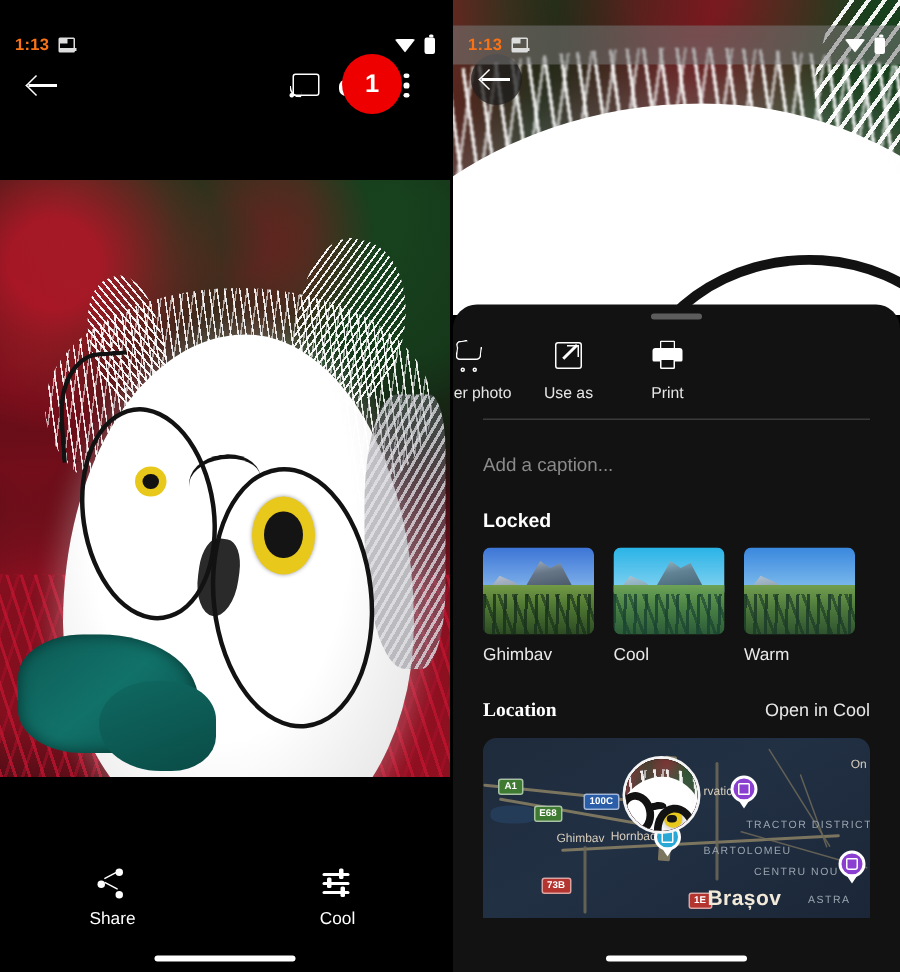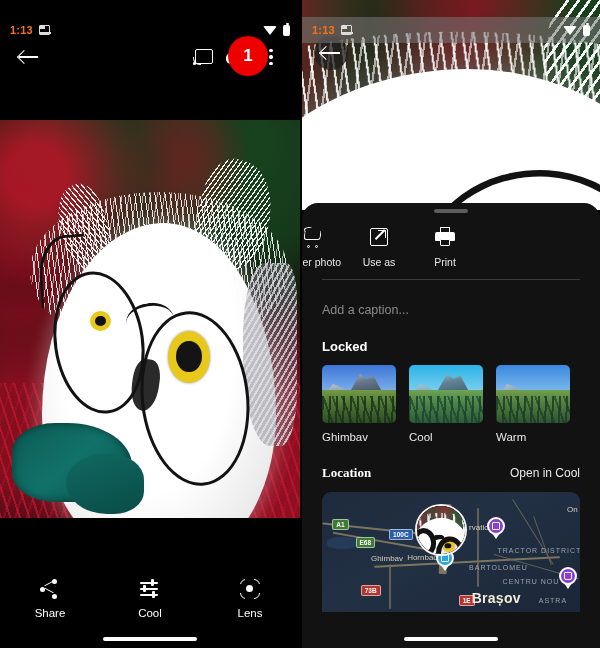--- a/index.html
+++ b/index.html
@@ -370,31 +370,20 @@
         <span class="bb-ic ic-edit">
           <div class="r r1"></div>
             <div class="r r2"></div>
             <div class="r r3"></div>
           <div class="k k1"></div>
             <div class="k k2"></div>
             <div class="k k3"></div>
         </span>
         <span class="bb-label">Cool</span>
       </div>
-      <div class="bb-item">
-        <span class="bb-ic ic-lens">
-          <div class="o"></div>
-            <div class="m m1"></div>
-            <div class="m m2"></div>
-            <div class="m m3"></div>
-            <div class="m m4"></div>
-            <div class="c"></div>
-        </span>
-        <span class="bb-label">Lens</span>
-      </div>
     </div>
 
     <div class="gesture-bar"></div>
 
     <div class="badge" id="badge1">1</div>
   </div>
 
   <div class="panel right">
 
     <div class="photo photo-r">

